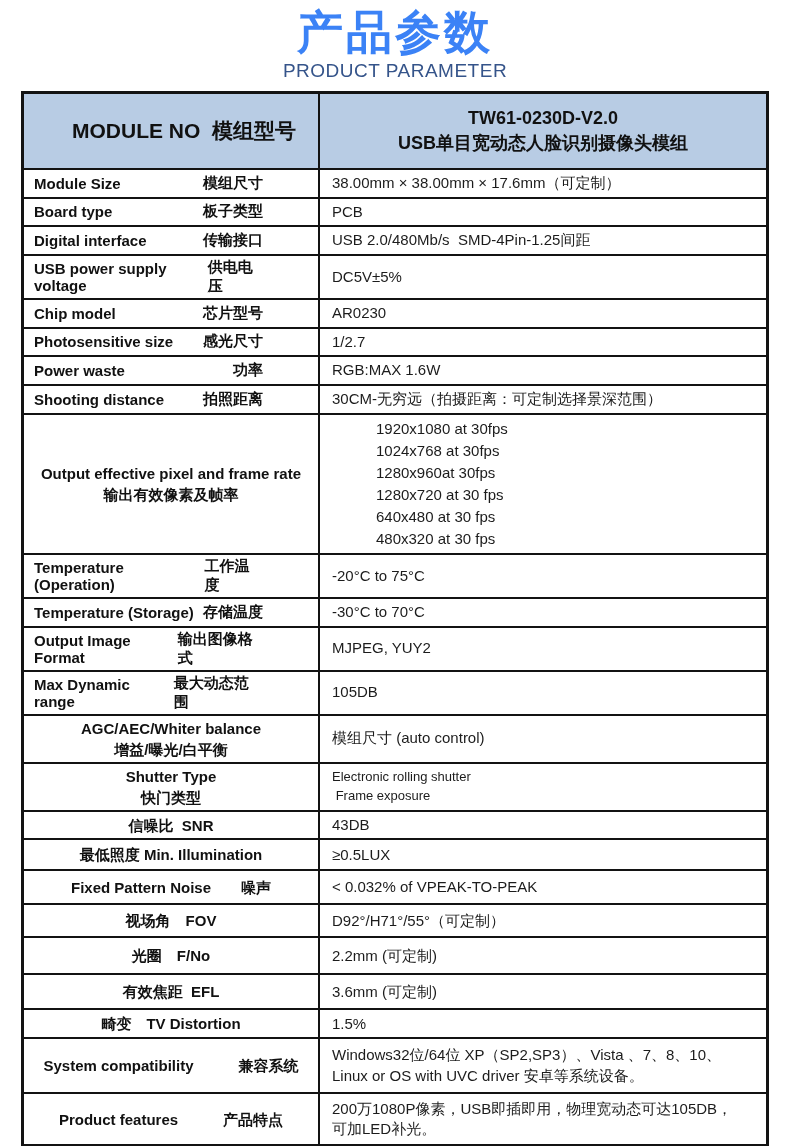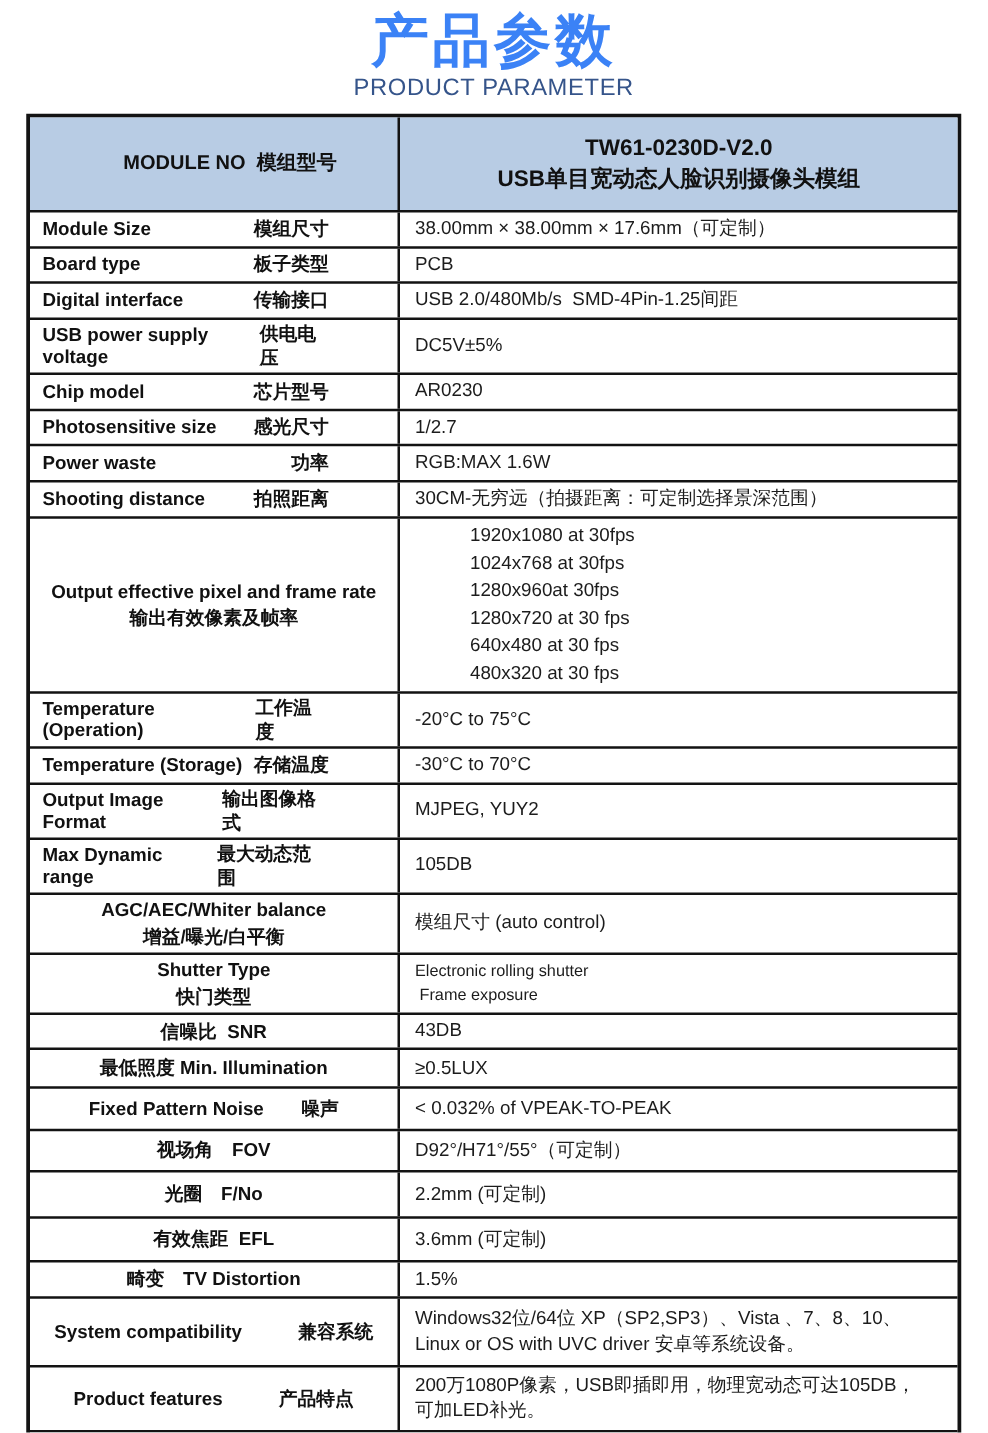--- a/index.html
+++ b/index.html
@@ -15,21 +15,21 @@
   }
   .sub-title{
     font-size:19px;color:#35548a;margin-top:1px;letter-spacing:0.5px;font-weight:500;
   }
   .spec-table{
     width:748px;margin:9px auto 0;border:3px solid #131313;box-sizing:border-box;
     background:#fff;
   }
   .thead{display:flex;background:#b8cce4;min-height:74px;}
   .th{display:flex;flex-direction:column;justify-content:center;align-items:center;font-weight:bold;box-sizing:border-box;}
-  .th.left{width:296px;border-right:2px solid #131313;font-size:16px;white-space:pre-wrap;padding-left:26px;}
+  .th.left{width:296px;border-right:2px solid #131313;font-size:21px;white-space:pre-wrap;padding-left:26px;}
   .th.right{flex:1;font-size:18px;text-align:center;line-height:1.4;padding:4px 6px;}
   .row{display:flex;border-top:2px solid #131313;}
   .cell{white-space:pre-wrap;box-sizing:border-box;}
   .label{
     width:296px;border-right:2px solid #131313;font-weight:bold;font-size:15px;
     flex-shrink:0;
   }
   .lab-tab{display:flex;align-items:center;justify-content:space-between;padding:2px 55px 2px 10px;}
   .lab-center{display:flex;flex-direction:column;justify-content:center;align-items:center;text-align:center;padding:2px 4px;line-height:1.4;}
   .value{

